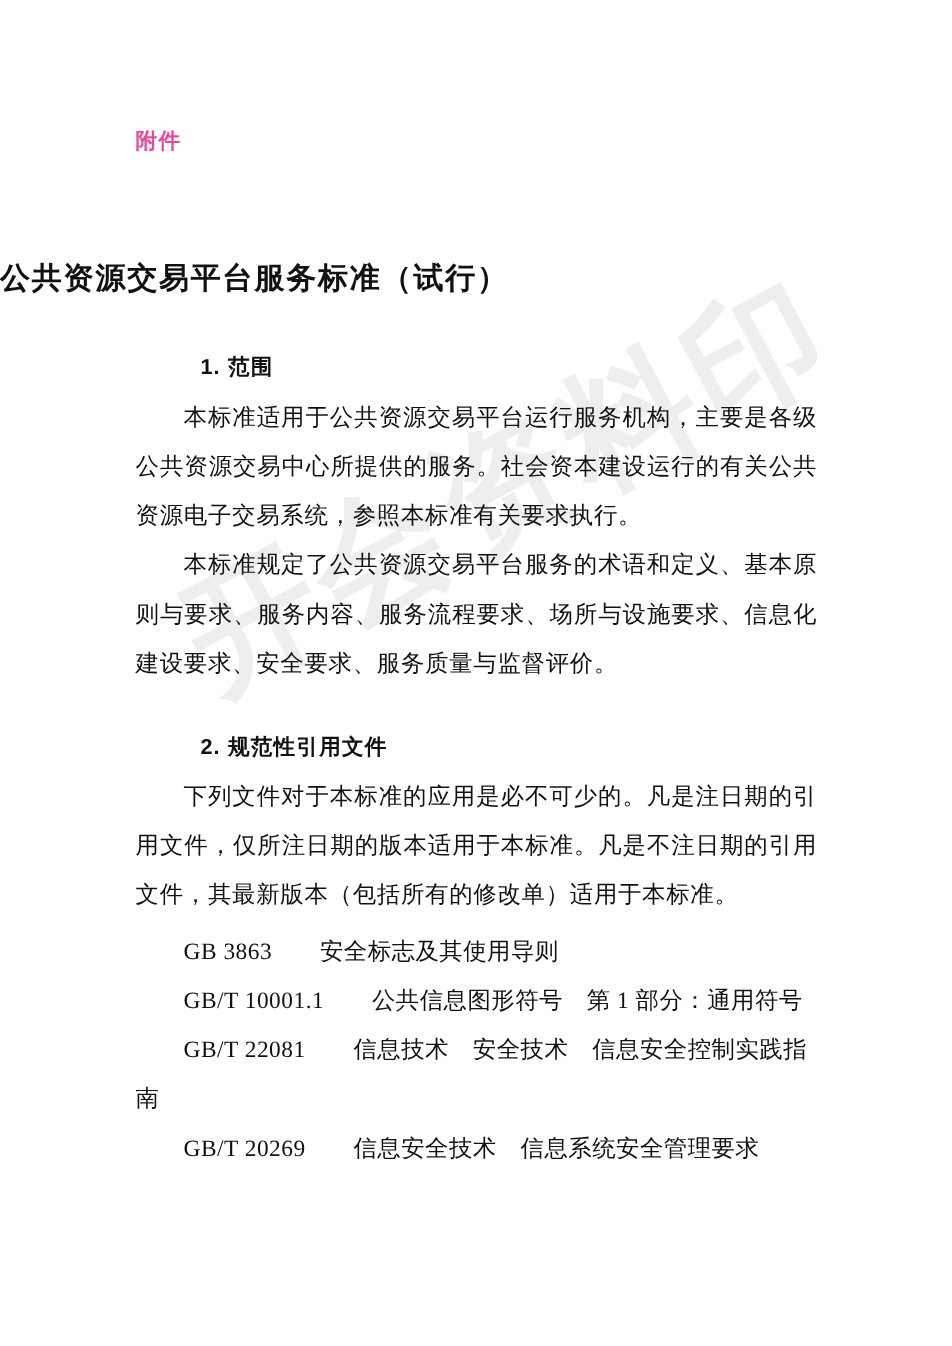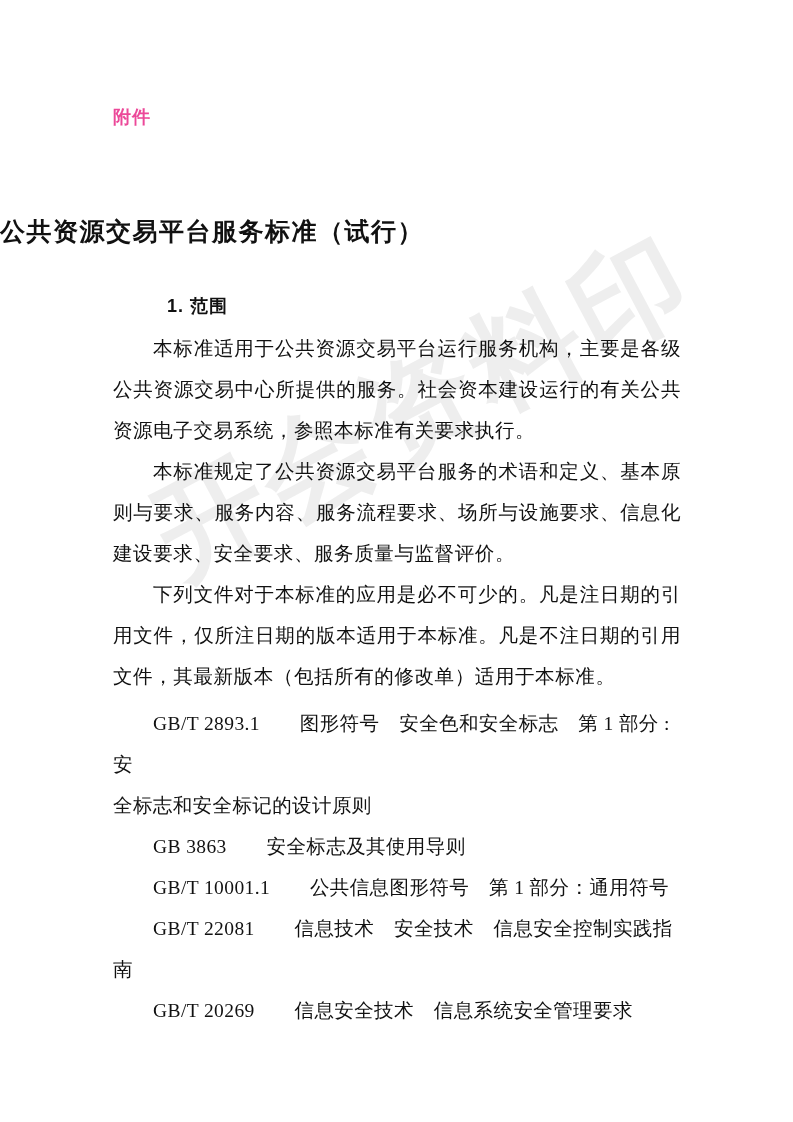--- a/index.html
+++ b/index.html
@@ -111,27 +111,24 @@
   <div class="attachment-label">附件</div>
 
   <div class="doc-title">公共资源交易平台服务标准（试行）</div>
 
   <div class="content">
 
     <h2 class="section-heading">1. 范围</h2>
     <p class="body-text">本标准适用于公共资源交易平台运行服务机构，主要是各级公共资源交易中心所提供的服务。社会资本建设运行的有关公共资源电子交易系统，参照本标准有关要求执行。</p>
     <p class="body-text">本标准规定了公共资源交易平台服务的术语和定义、基本原则与要求、服务内容、服务流程要求、场所与设施要求、信息化建设要求、安全要求、服务质量与监督评价。</p>
 
+    <h2 class="section-heading second">2. 规范性引用文件</h2>
     <p class="body-text">下列文件对于本标准的应用是必不可少的。凡是注日期的引用文件，仅所注日期的版本适用于本标准。凡是不注日期的引用文件，其最新版本（包括所有的修改单）适用于本标准。</p>
 
     <div class="ref-list">
-      <div class="ref-item">
-        <span>GB/T 2893.1　　图形符号　安全色和安全标志　第 1 部分 : 安</span>
-        <span class="cont">全标志和安全标记的设计原则</span>
-      </div>
       <div class="ref-item">
         <span>GB 3863　　安全标志及其使用导则</span>
       </div>
       <div class="ref-item">
         <span>GB/T 10001.1　　公共信息图形符号　第 1 部分：通用符号</span>
       </div>
       <div class="ref-item">
         <span>GB/T 22081　　信息技术　安全技术　信息安全控制实践指南</span>
       </div>
       <div class="ref-item">

